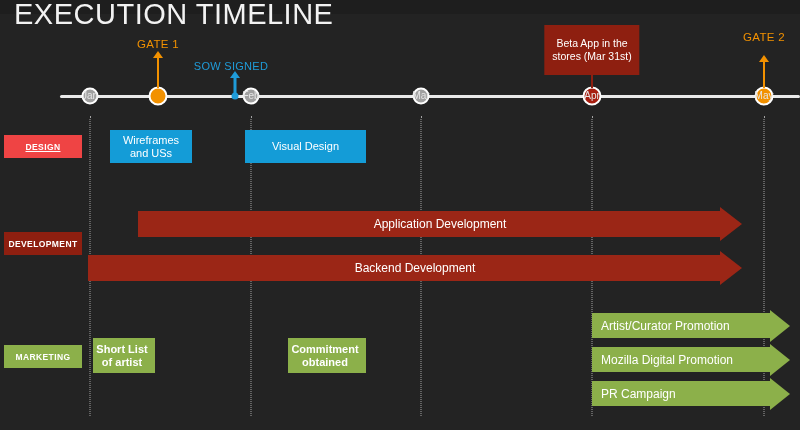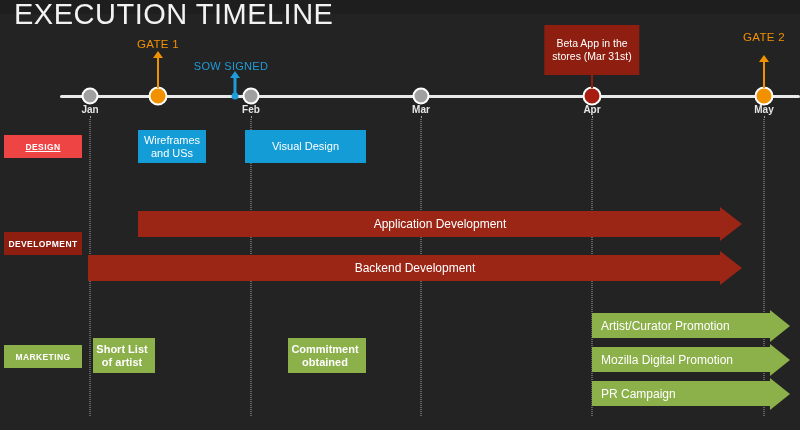--- a/index.html
+++ b/index.html
@@ -26,22 +26,22 @@
   }
   .node{
     position:absolute;width:17px;height:17px;border-radius:50%;
     border:2px solid #fff;box-sizing:border-box;transform:translate(-50%,-50%);
     top:96px;
   }
   .node.grey{background:#a0a0a0;}
   .node.orange{background:#F29100;width:19px;height:19px;}
   .node.red{background:#A71E10;width:19px;height:19px;}
   .node-label{
-    position:absolute;top:104px;transform:translateX(-50%);
-    font-size:10px;color:#e6e6e6;font-weight:700;
+    position:absolute;top:90px;transform:translateX(-50%);
+    font-size:10px;color:#e6e6e6;font-weight:400;
   }
   .guide{
     position:absolute;top:116px;width:0;
     border-left:1px dotted #cfcfcf;opacity:.75;
     transform:translateX(-50%);
   }
 
   
   .gate-stem{position:absolute;width:2px;background:#F29100;transform:translateX(-50%);}
   .gate-head{position:absolute;width:0;height:0;
@@ -145,21 +145,21 @@
   </div>
 
   <div class="gate-stem" style="left:764px;top:62px;height:26px"></div>
   <div class="gate-head" style="left:764px;top:55px"></div>
   <div class="gate-label" style="left:764px;top:31px">GATE 2</div>
 
   <div class="chip design" style="top:135px">
     <span>DESIGN</span>
   </div>
 
-  <div class="box blue" style="left:138px;top:130px;width:68px;height:33px">
+  <div class="box blue" style="left:110px;top:130px;width:82px;height:33px">
     <div>
       <div>Wireframes</div>
       <div>and USs</div>
     </div>
   </div>
 
   <div class="box blue" style="left:245px;top:130px;width:121px;height:33px">
     <span>Visual Design</span>
   </div>
 

